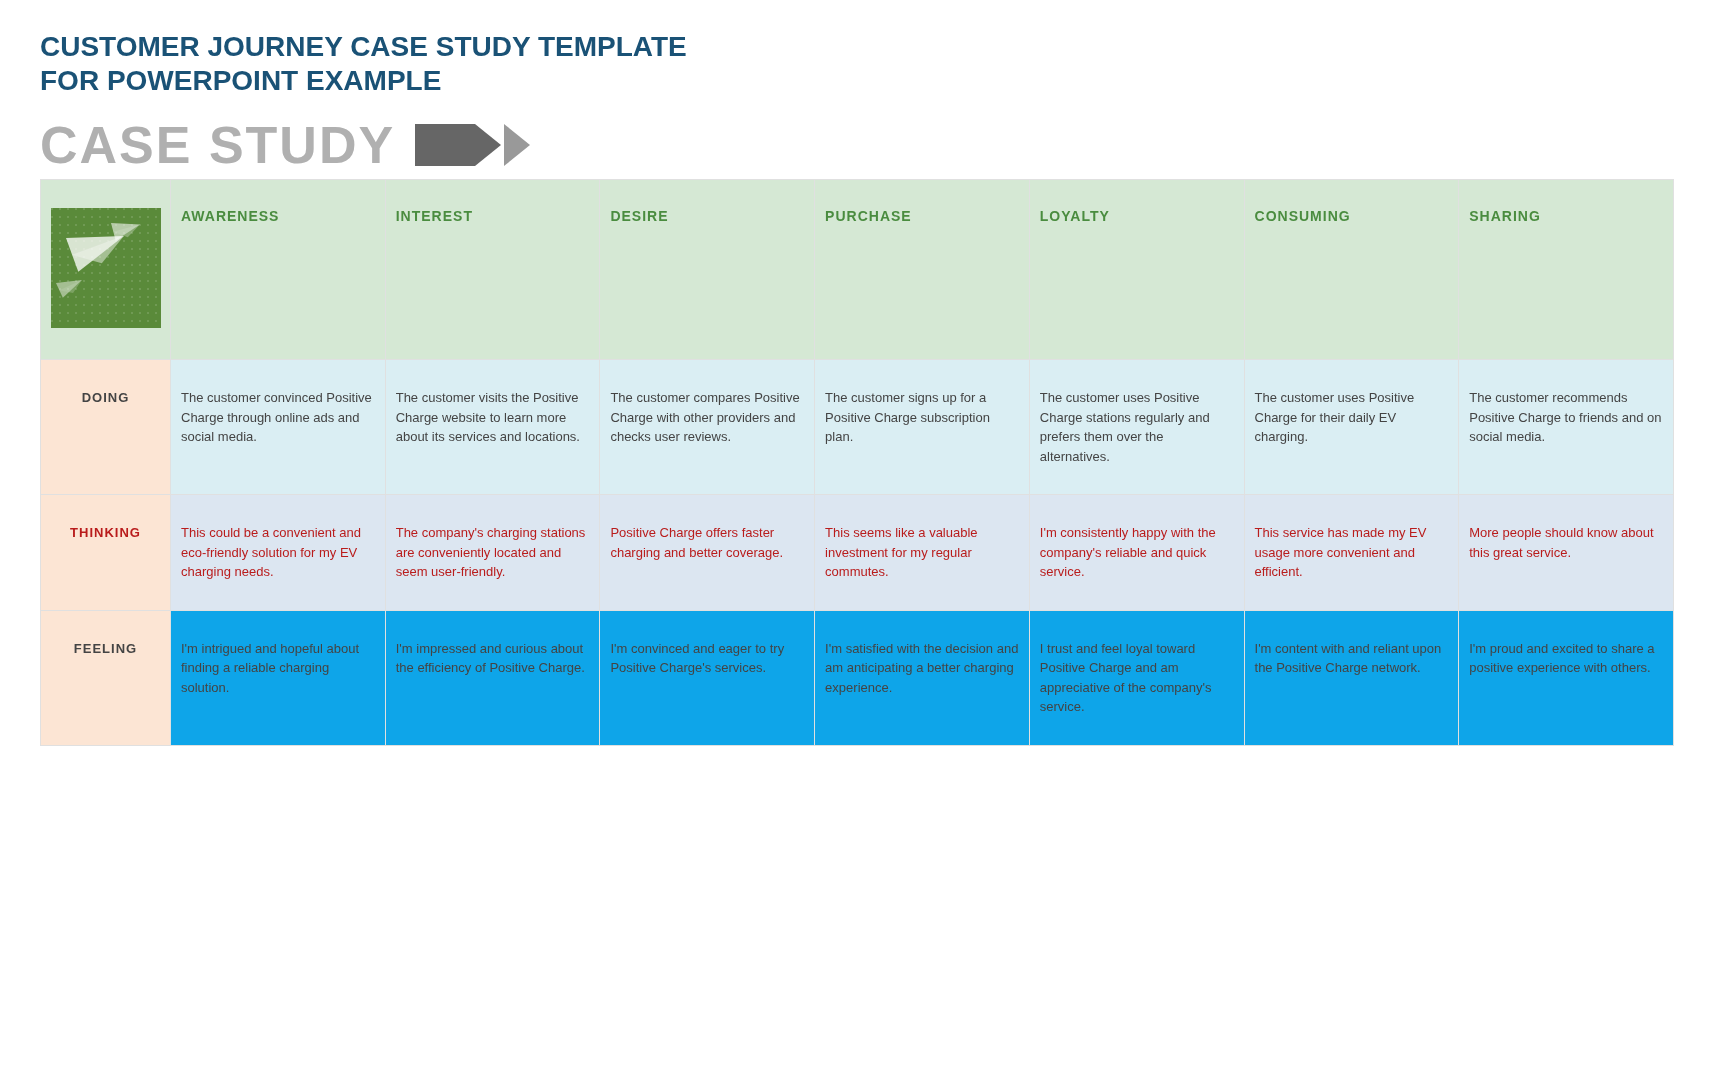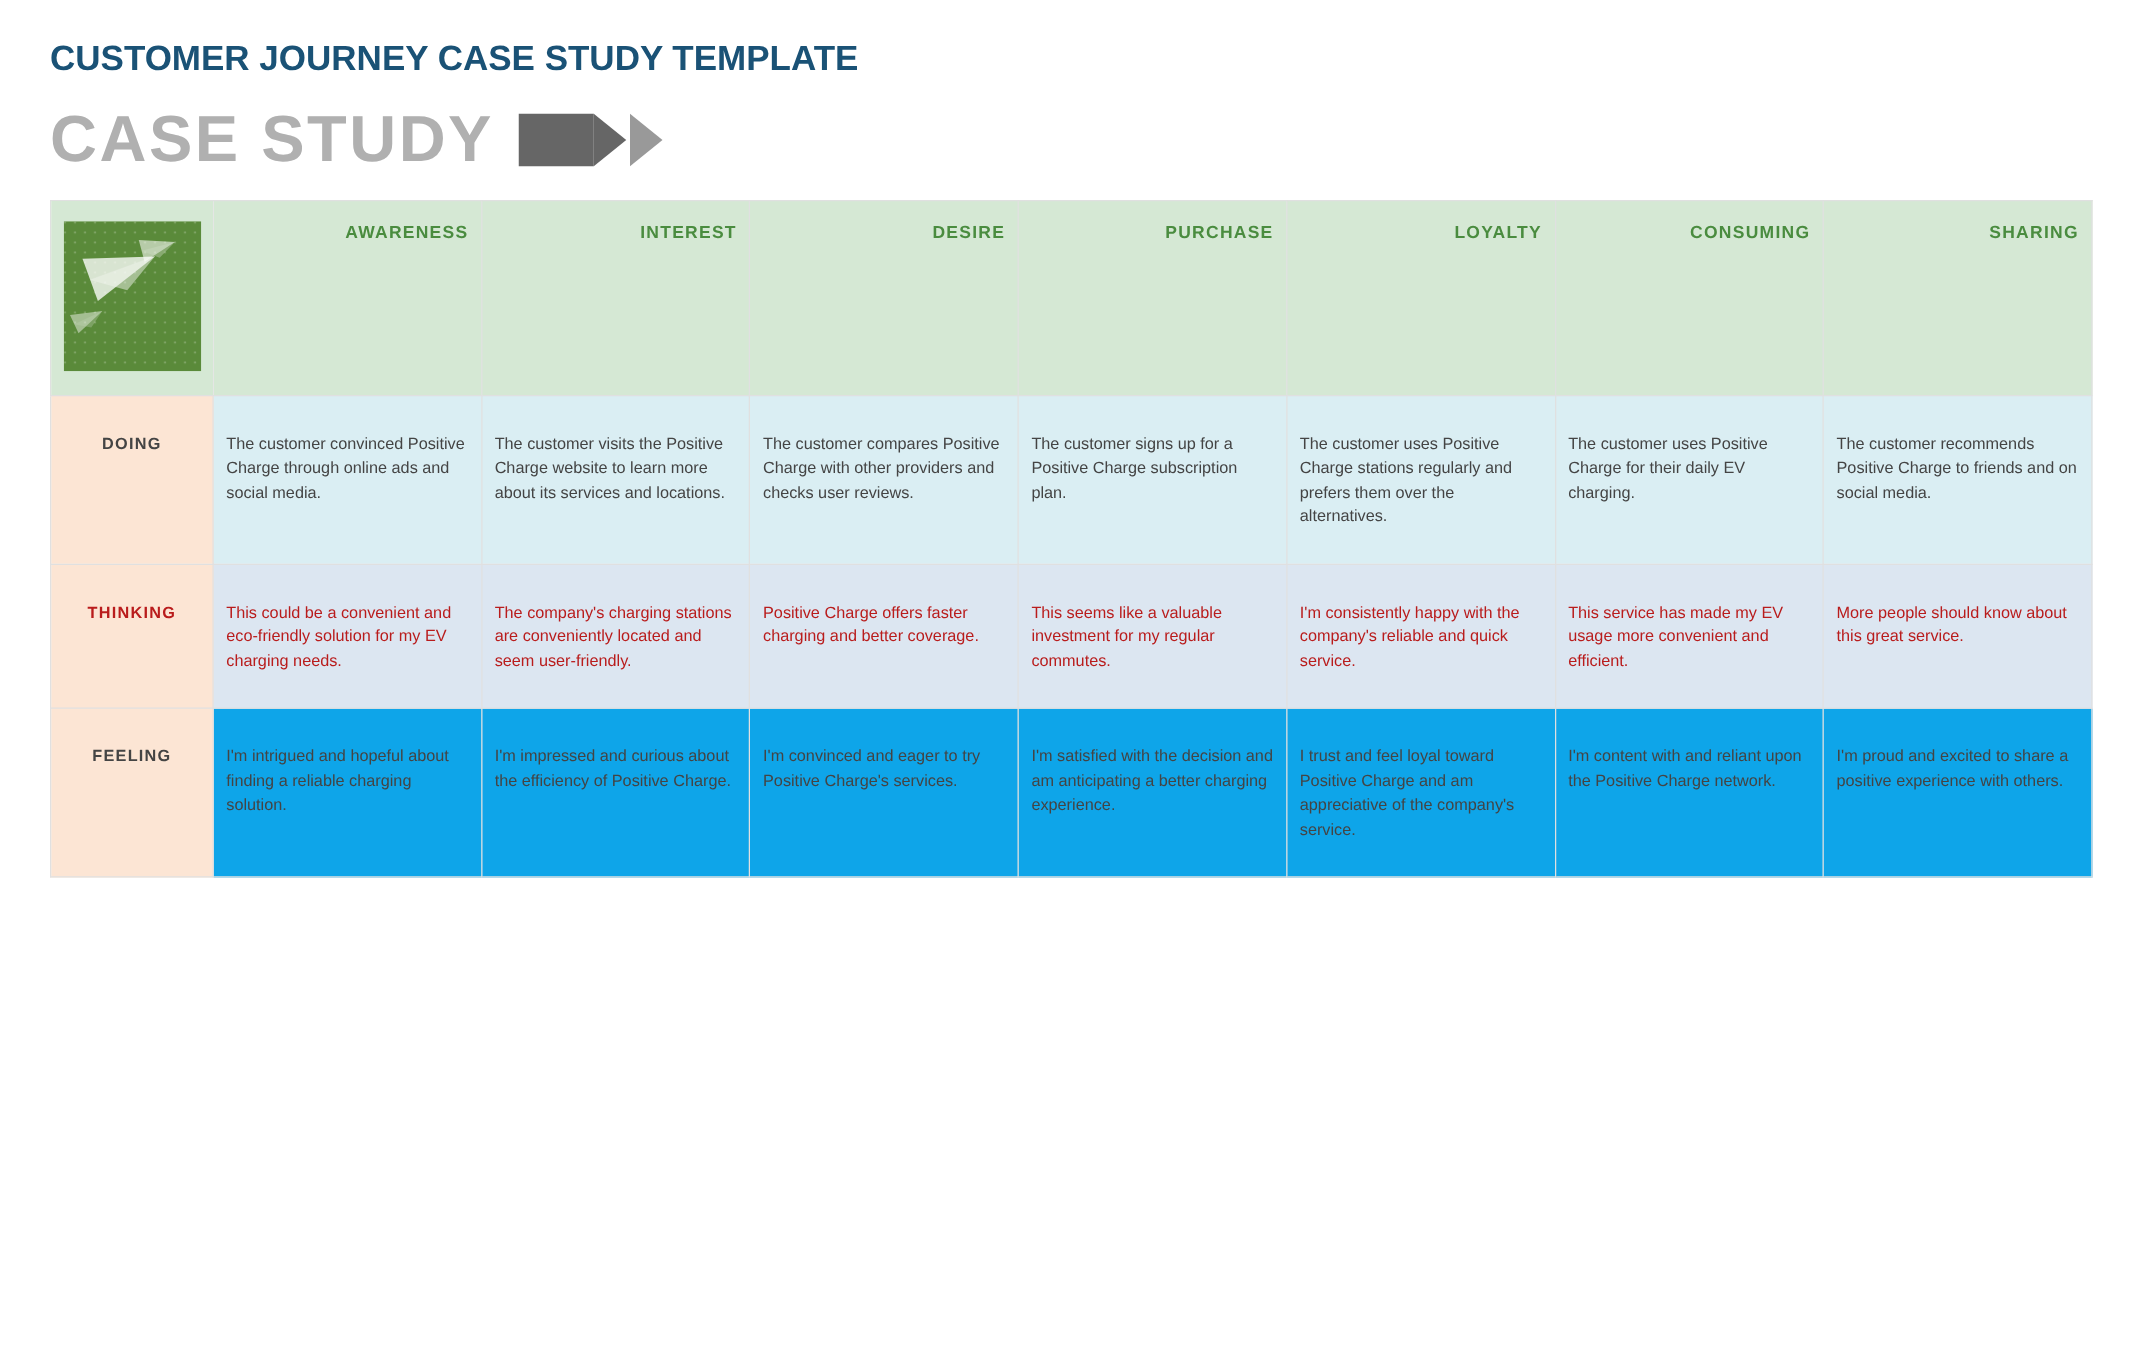--- a/index.html
+++ b/index.html
@@ -14,21 +14,21 @@
       color: #1a5276;
       font-size: 28px;
       font-weight: 900;
       line-height: 1.2;
       margin-bottom: 18px;
       text-transform: uppercase;
     }
     .case-study-header {
       display: flex;
       align-items: center;
-      margin-bottom: 18px;
+      margin-bottom: 4px;
       gap: 20px;
     }
     .case-study-text {
       font-size: 52px;
       font-weight: 900;
       color: #b0b0b0;
       letter-spacing: 2px;
       text-transform: uppercase;
     }
     .desc-text {
@@ -48,24 +48,24 @@
       padding: 28px 10px;
       font-size: 13px;
       vertical-align: top;
     }
     
     .header-row th {
       background: #d5e8d4;
       color: #4a8c3f;
       font-weight: 900;
       font-size: 14px;
-      text-align: right;
+      text-align: left;
       letter-spacing: 1px;
       text-transform: uppercase;
-      padding: 16px 10px;
+      padding: 28px 10px;
     }
     .header-icon-cell {
       background: #5a8a3a;
       width: 130px;
       text-align: center;
       vertical-align: middle;
       padding: 0;
       position: relative;
     }
     
@@ -126,20 +126,21 @@
       margin-left: 3px;
     }
   </style>
 </head>
 <body>
 
 <div>
 
   <div class="main-title">
     <div>CUSTOMER JOURNEY CASE STUDY TEMPLATE</div>
+    <div>FOR POWERPOINT EXAMPLE</div>
   </div>
 
   <div class="case-study-header">
     <div class="case-study-text">CASE STUDY</div>
     <div class="arrow-composite">
       <div class="arr-rect"></div>
       <div class="arr-tri"></div>
       <div class="arr-tri2"></div>
     </div>
   </div>

